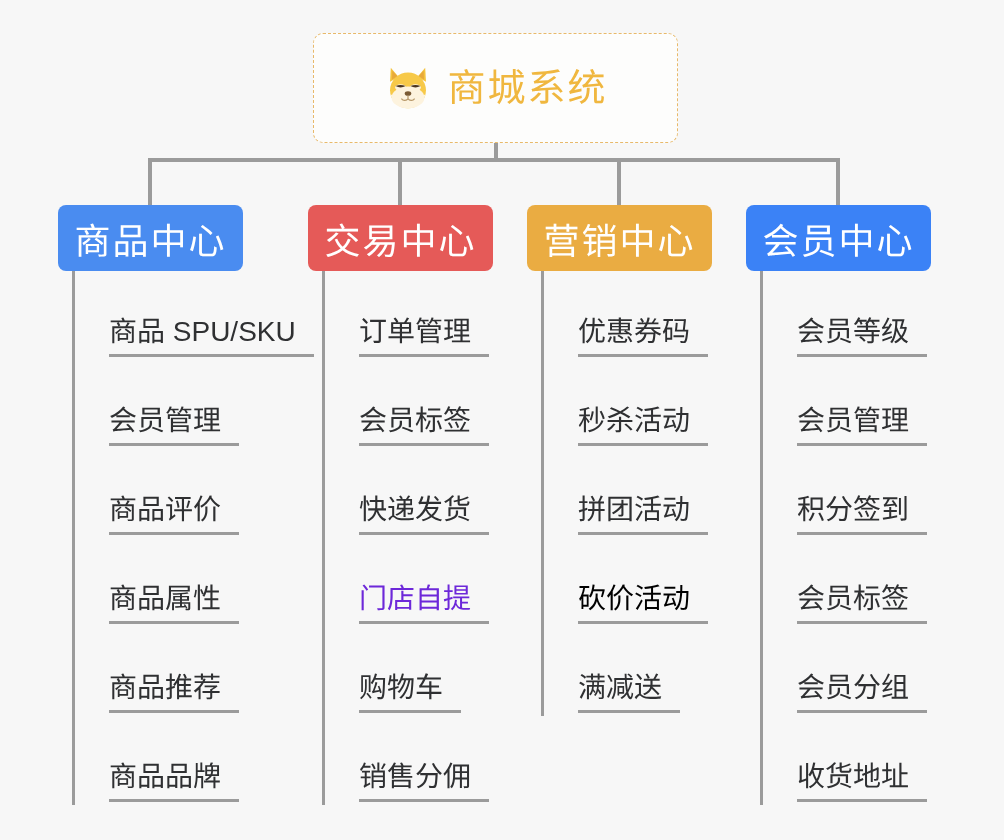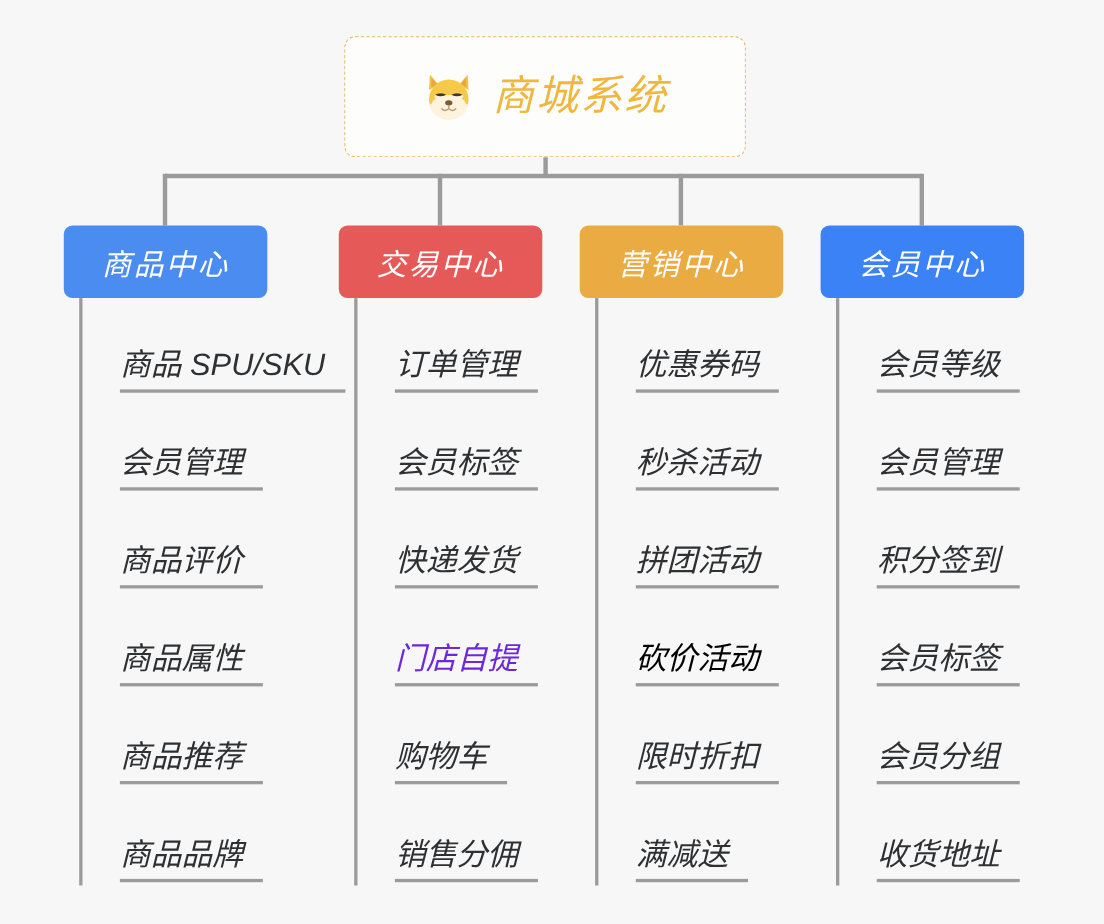--- a/index.html
+++ b/index.html
@@ -13,21 +13,20 @@
     background: #f7f7f7;
     font-family: "Liberation Sans", "DejaVu Sans", sans-serif;
     overflow: hidden;
     position: relative;
   }
 
   #chart {
     position: relative;
     width: 908px;
     height: 840px;
-    font-style: italic;
   }
 
   
   .root-node {
     position: absolute;
     left: 313px;
     top: 33px;
     width: 365px;
     height: 110px;
     box-sizing: border-box;
@@ -91,21 +90,21 @@
   .branch-4 { left: 746px; }
 
   .branch-header {
     box-sizing: border-box;
     height: 66px;
     border-radius: 8px;
     display: flex;
     align-items: center;
     justify-content: center;
     color: #ffffff;
-    font-size: 27px;
+    font-size: 36px;
     letter-spacing: 2px;
     white-space: nowrap;
   }
   .branch-1 .branch-header { width: 185px; }
   .branch-2 .branch-header { width: 185px; }
   .branch-3 .branch-header { width: 185px; }
   .branch-4 .branch-header { width: 185px; }
 
   
   .leaf-list {
@@ -231,23 +230,20 @@
       <li class="leaf-item">
           <span class="leaf-label" style="border-bottom-color: rgb(155, 155, 155); color: rgb(47, 48, 50);">秒杀活动</span>
         </li>
       <li class="leaf-item">
           <span class="leaf-label" style="border-bottom-color: rgb(155, 155, 155); color: rgb(47, 48, 50);">拼团活动</span>
         </li>
       <li class="leaf-item">
           <span class="leaf-label" style="border-bottom-color: rgb(155, 155, 155); color: #000000;">砍价活动</span>
         </li>
       <li class="leaf-item">
-          <span class="leaf-label" style="border-bottom-color: rgb(155, 155, 155); color: rgb(47, 48, 50);">限时折扣</span>
-        </li>
-      <li class="leaf-item">
           <span class="leaf-label" style="border-bottom-color: rgb(155, 155, 155); color: rgb(47, 48, 50);">满减送</span>
         </li>
     </ul>
   </div>
 
   <div class="branch branch-4">
     <div class="branch-header" style="background-color: #3b82f6;">
       <span>会员中心</span>
     </div>
     <ul class="leaf-list" style="border-left-color: rgb(155, 155, 155);">

